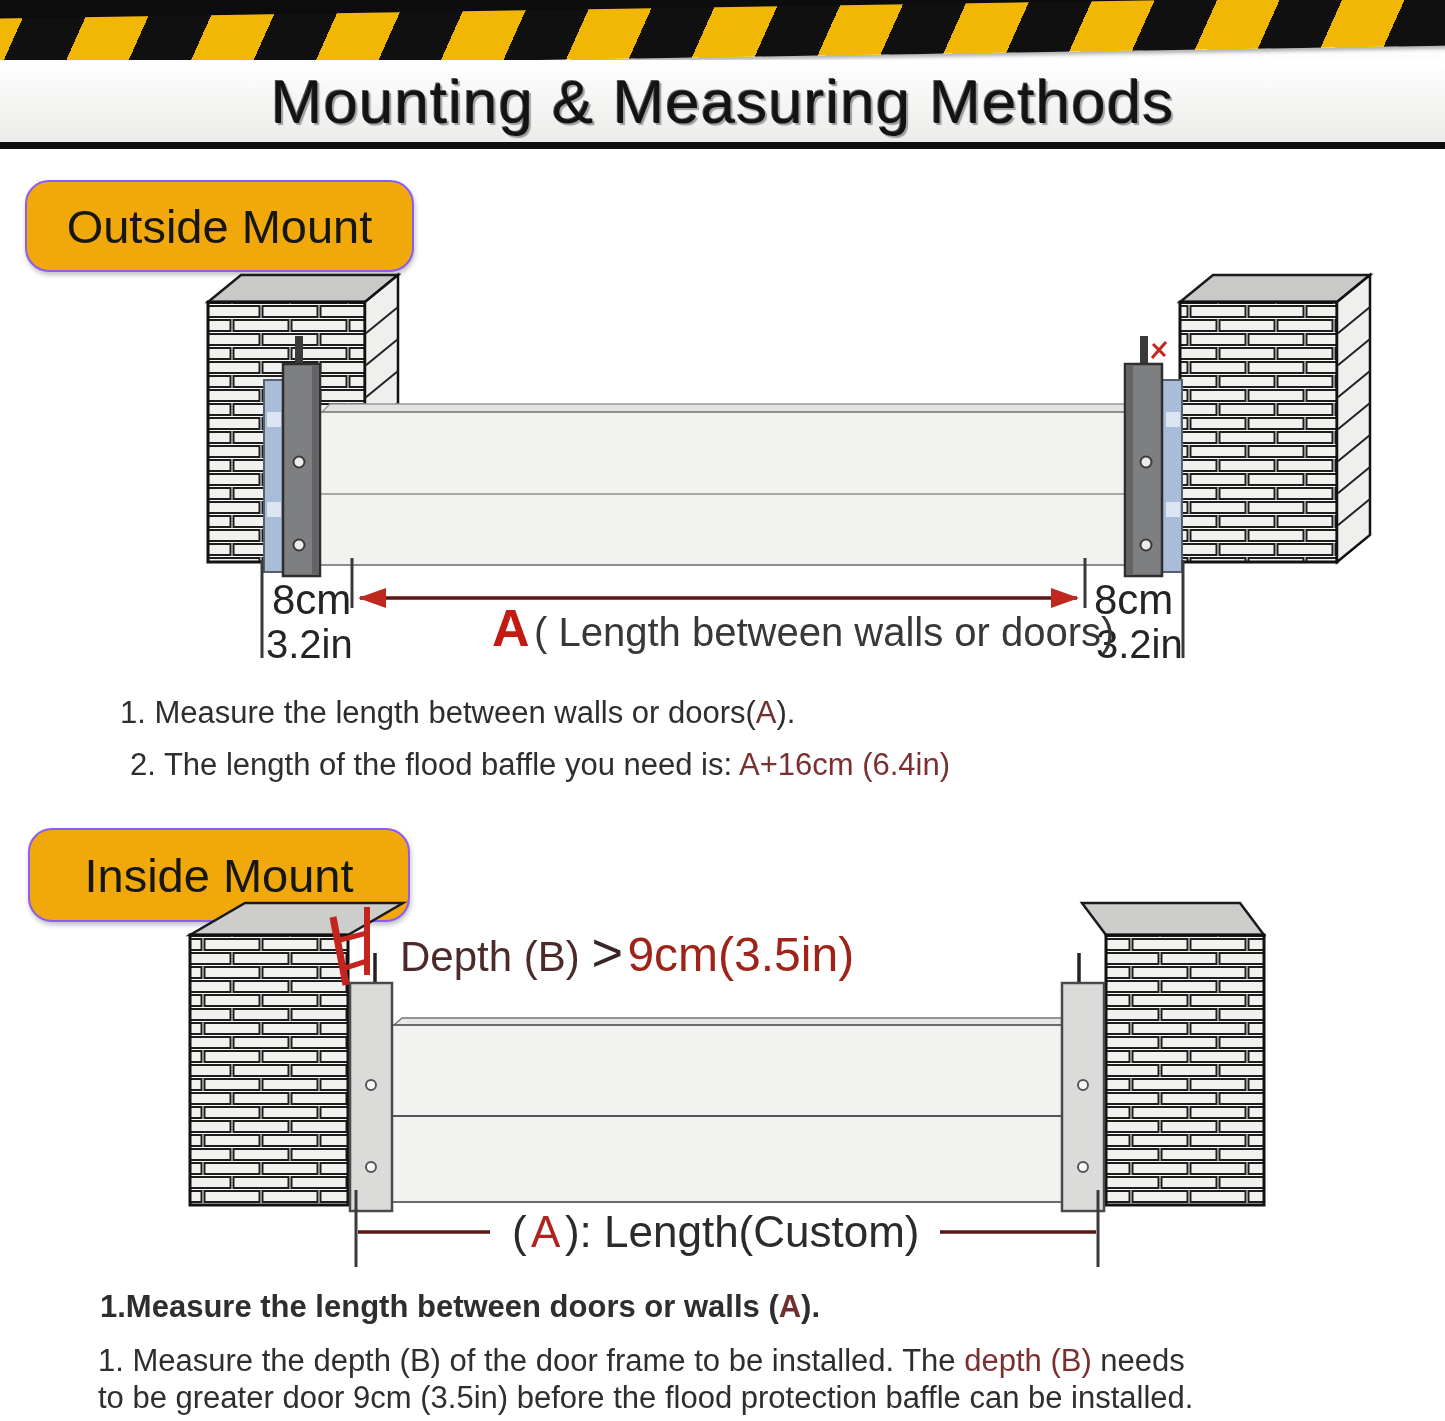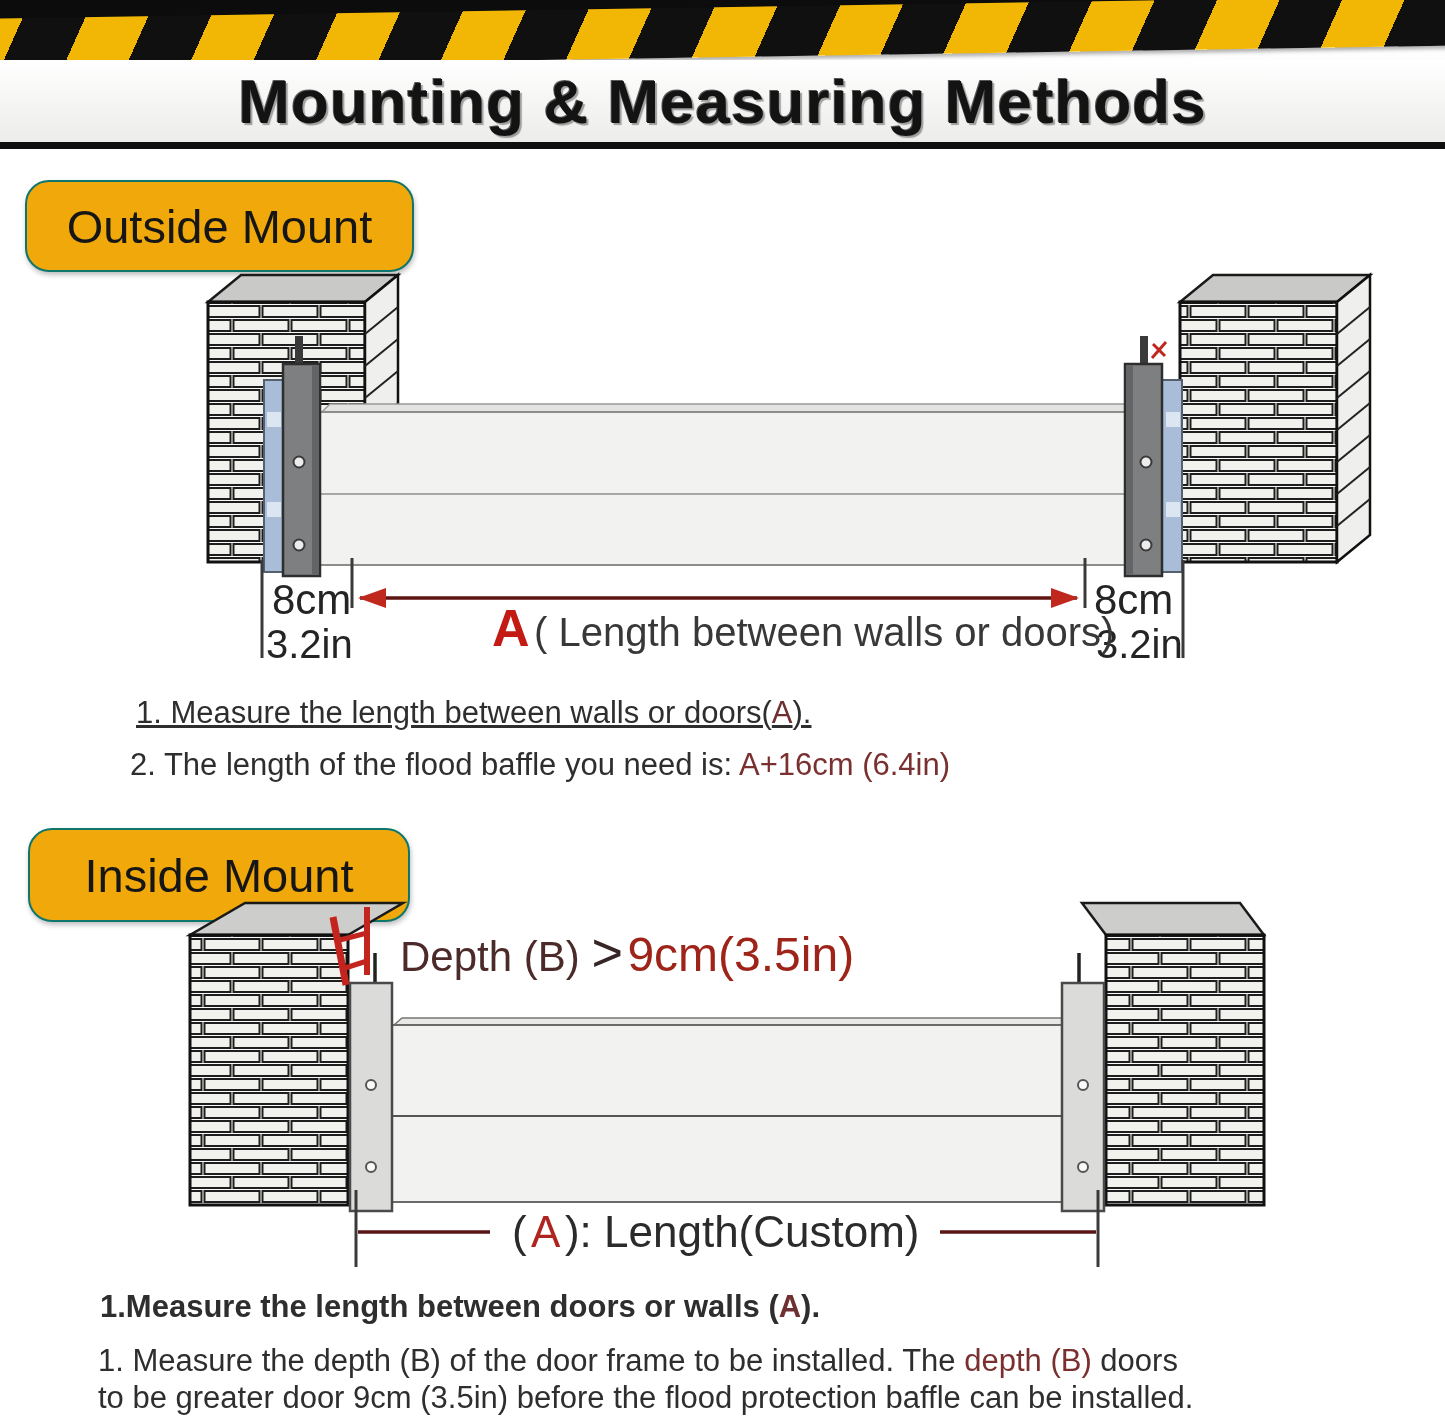--- a/index.html
+++ b/index.html
@@ -15,42 +15,42 @@
     background:repeating-linear-gradient(115deg,#f2b705 0 57px,#101010 57px 114px);
     transform:rotate(-0.9deg);
     box-shadow:0 3px 4px rgba(0,0,0,.30);
   }
   .title-band{
     position:absolute;top:60px;left:0;width:1445px;height:82px;
     background:linear-gradient(#ffffff,#ececea);
     display:flex;align-items:center;justify-content:center;
   }
   .page-title{
-    font-size:62px;font-weight:bold;color:#131313;letter-spacing:1px;
+    font-size:62px;font-weight:normal;color:#131313;letter-spacing:1px;
     text-shadow:2px 2px 1px rgba(90,90,90,.55), -1px -1px 0 rgba(0,0,0,.65);
     white-space:nowrap;
     text-align:center;
   }
   .title-rule{position:absolute;top:142px;left:0;width:1445px;height:7px;background:#0e0e0e;}
   
   .badge{
     position:absolute;border-radius:24px;background:#f0a80a;
-    border:2px solid #0f766e;box-shadow:1px 3px 5px rgba(0,0,0,.25);
+    border:2px solid #8b5cf6;box-shadow:1px 3px 5px rgba(0,0,0,.25);
     display:flex;align-items:center;justify-content:center;
     font-size:47px;color:#161616;
   }
   .badge-outside{left:25px;top:180px;width:385px;height:88px;}
   .badge-inside{left:28px;top:808px;width:378px;height:90px;margin-top:20px;}
   
   .diagram{position:absolute;left:0;}
   .svg-outside{top:262px;}
   .svg-inside{top:895px;}
   
   .steps{position:absolute;color:#2e2e2e;font-size:31px;line-height:38px;white-space:nowrap;}
-  .steps-outside-1{left:136px;top:694px;text-decoration:underline;}
+  .steps-outside-1{left:120px;top:694px;}
   .steps-outside-2{left:130px;top:746px;text-align:center;}
   .steps-inside-1{left:100px;top:1288px;font-weight:bold;}
   .steps-inside-2{left:98px;top:1342px;white-space:normal;width:1360px;font-size:31px;line-height:37px;}
   .dark-red{color:#6e3030;}
   .maroon{color:#7b3030;}
 </style>
 </head>
 <body>
 
 <div class="page">
@@ -236,17 +236,17 @@
         <tspan font-size="44" fill="#b02420">A</tspan>
         <tspan font-size="44" fill="#2b2b2b">): Length(Custom)</tspan>
       </text>
     </g>
   </svg>
 
   <div class="steps steps-inside-1">
     <span>1.Measure the length between doors or walls (</span><span class="dark-red">A</span><span>).</span>
   </div>
   <div class="steps steps-inside-2">
-    <span>1. Measure the depth (B) of the door frame to be installed. The </span><span class="maroon">depth (B)</span><span> doors</span><br>
+    <span>1. Measure the depth (B) of the door frame to be installed. The </span><span class="maroon">depth (B)</span><span> needs</span><br>
     <span>to be greater door 9cm (3.5in) before the flood protection baffle can be installed.</span>
   </div>
 
 </div>
 
 </body></html>

